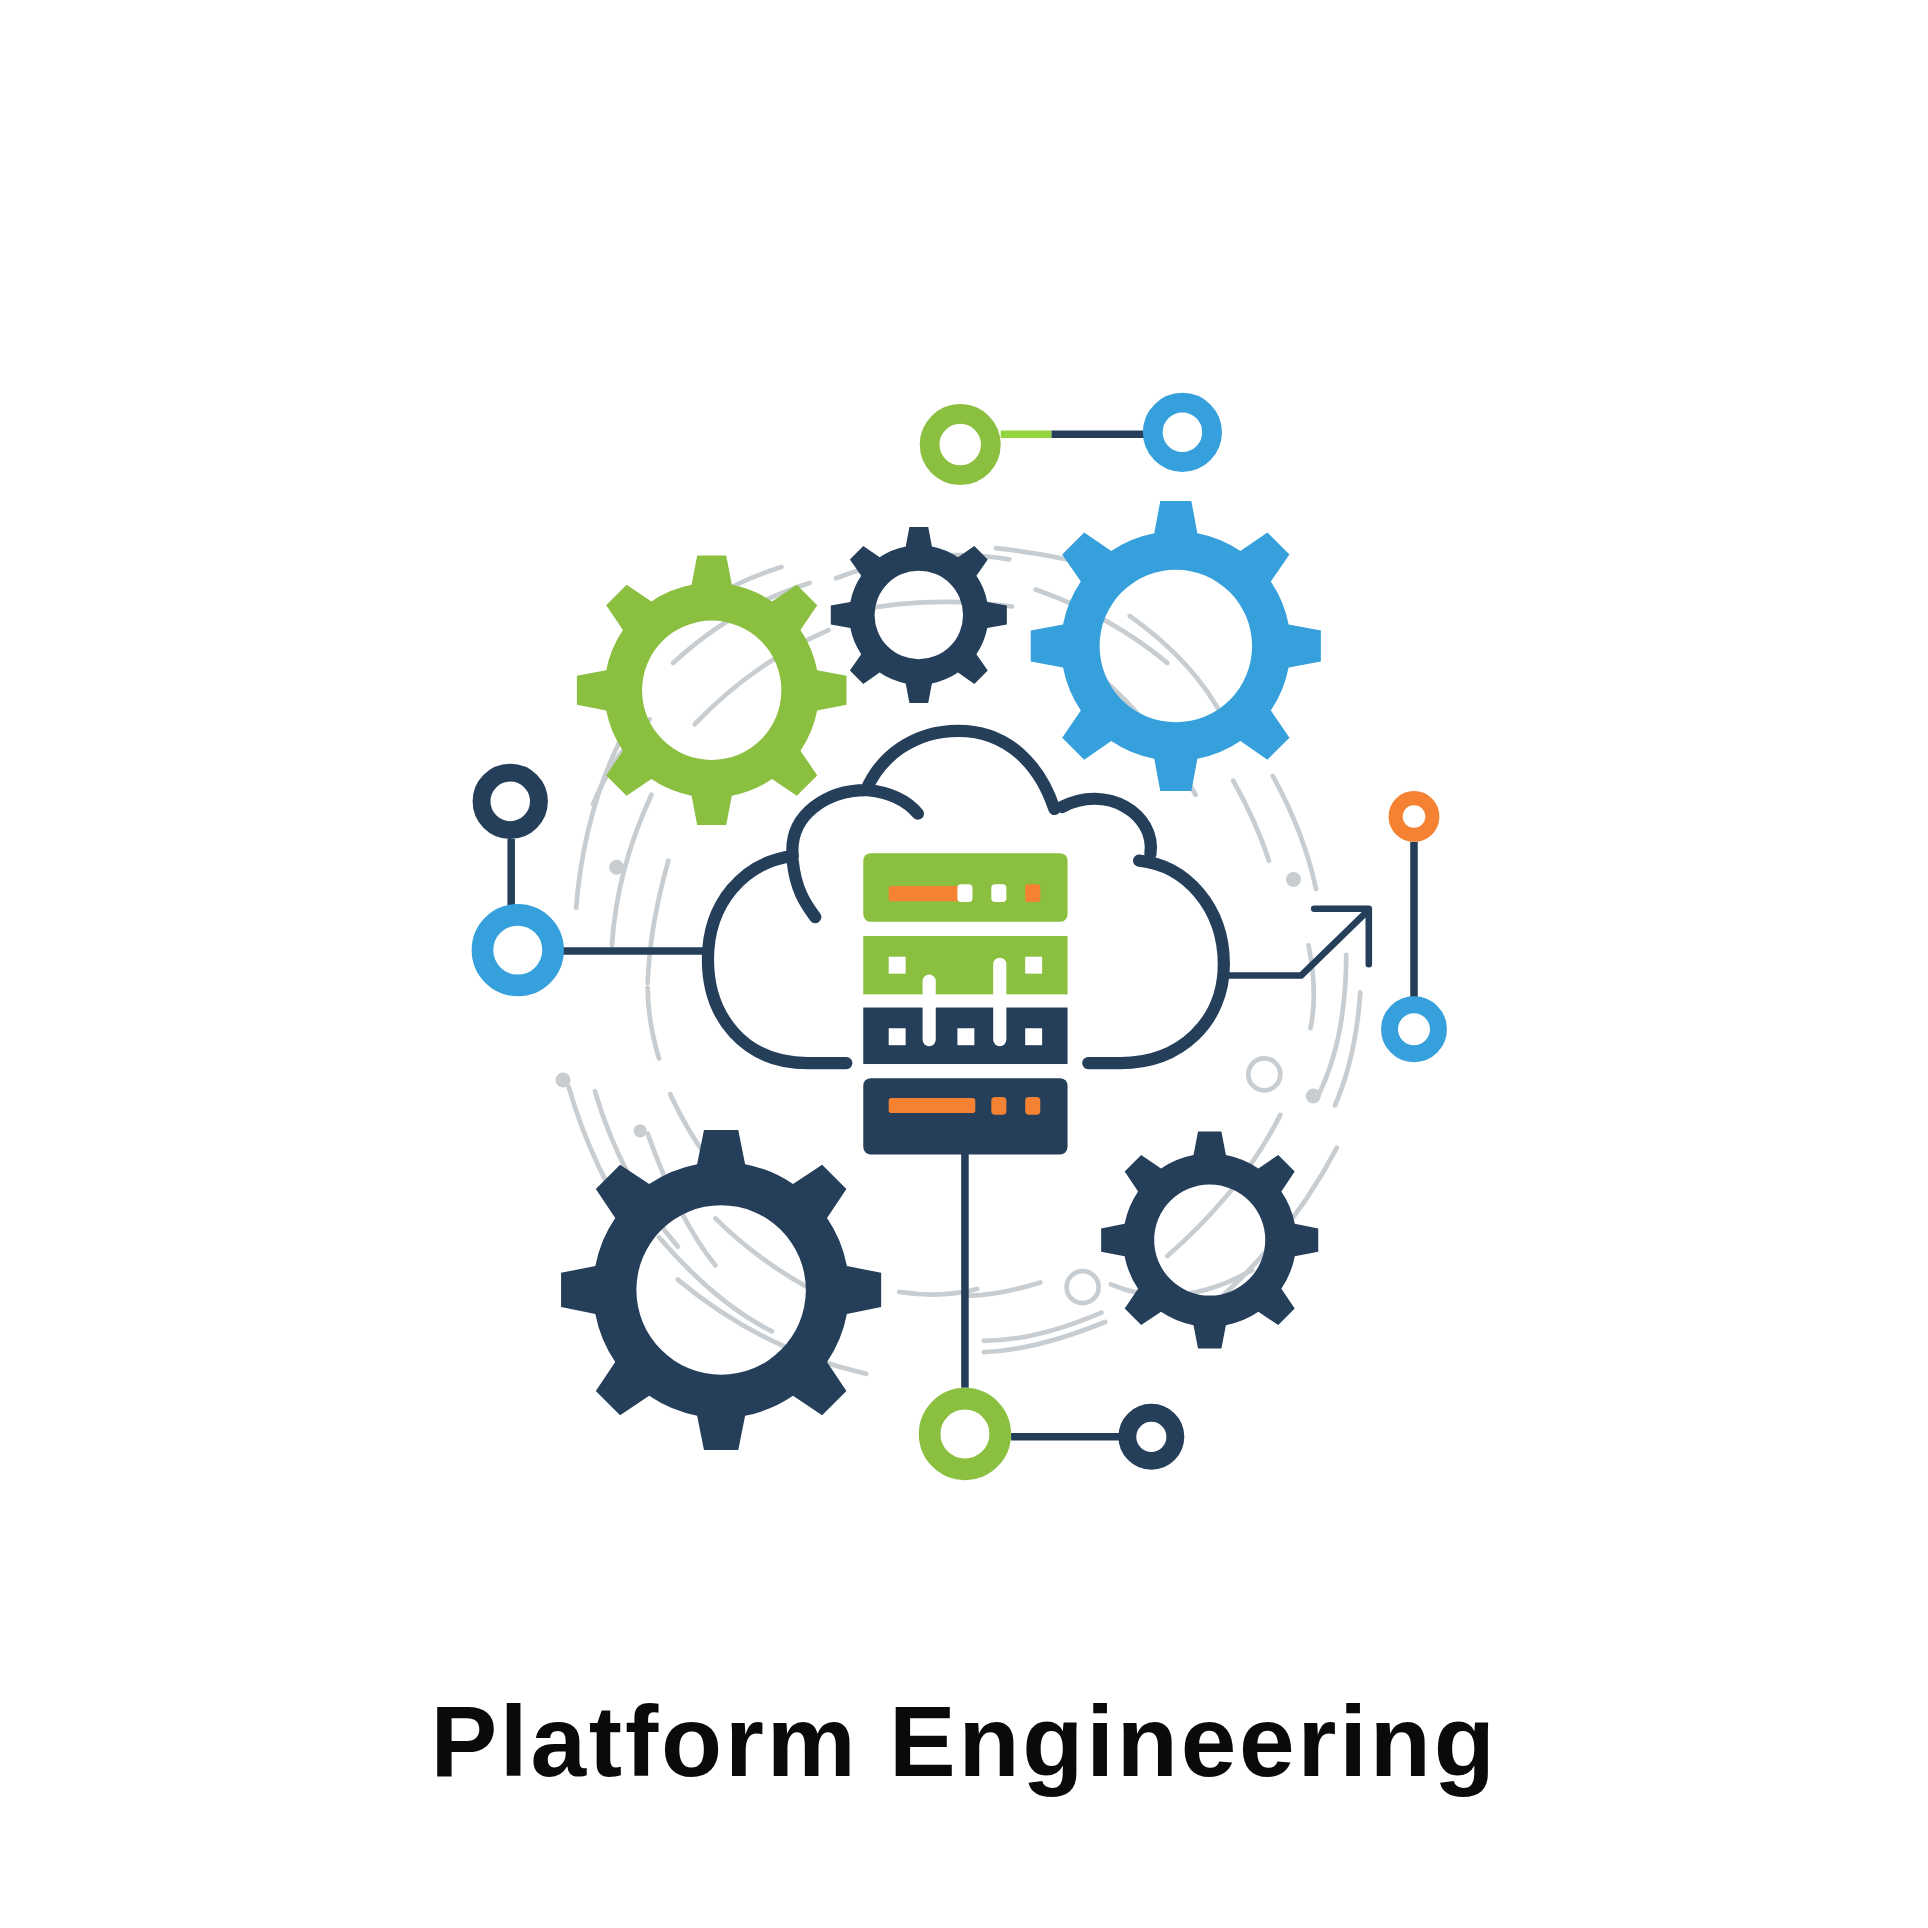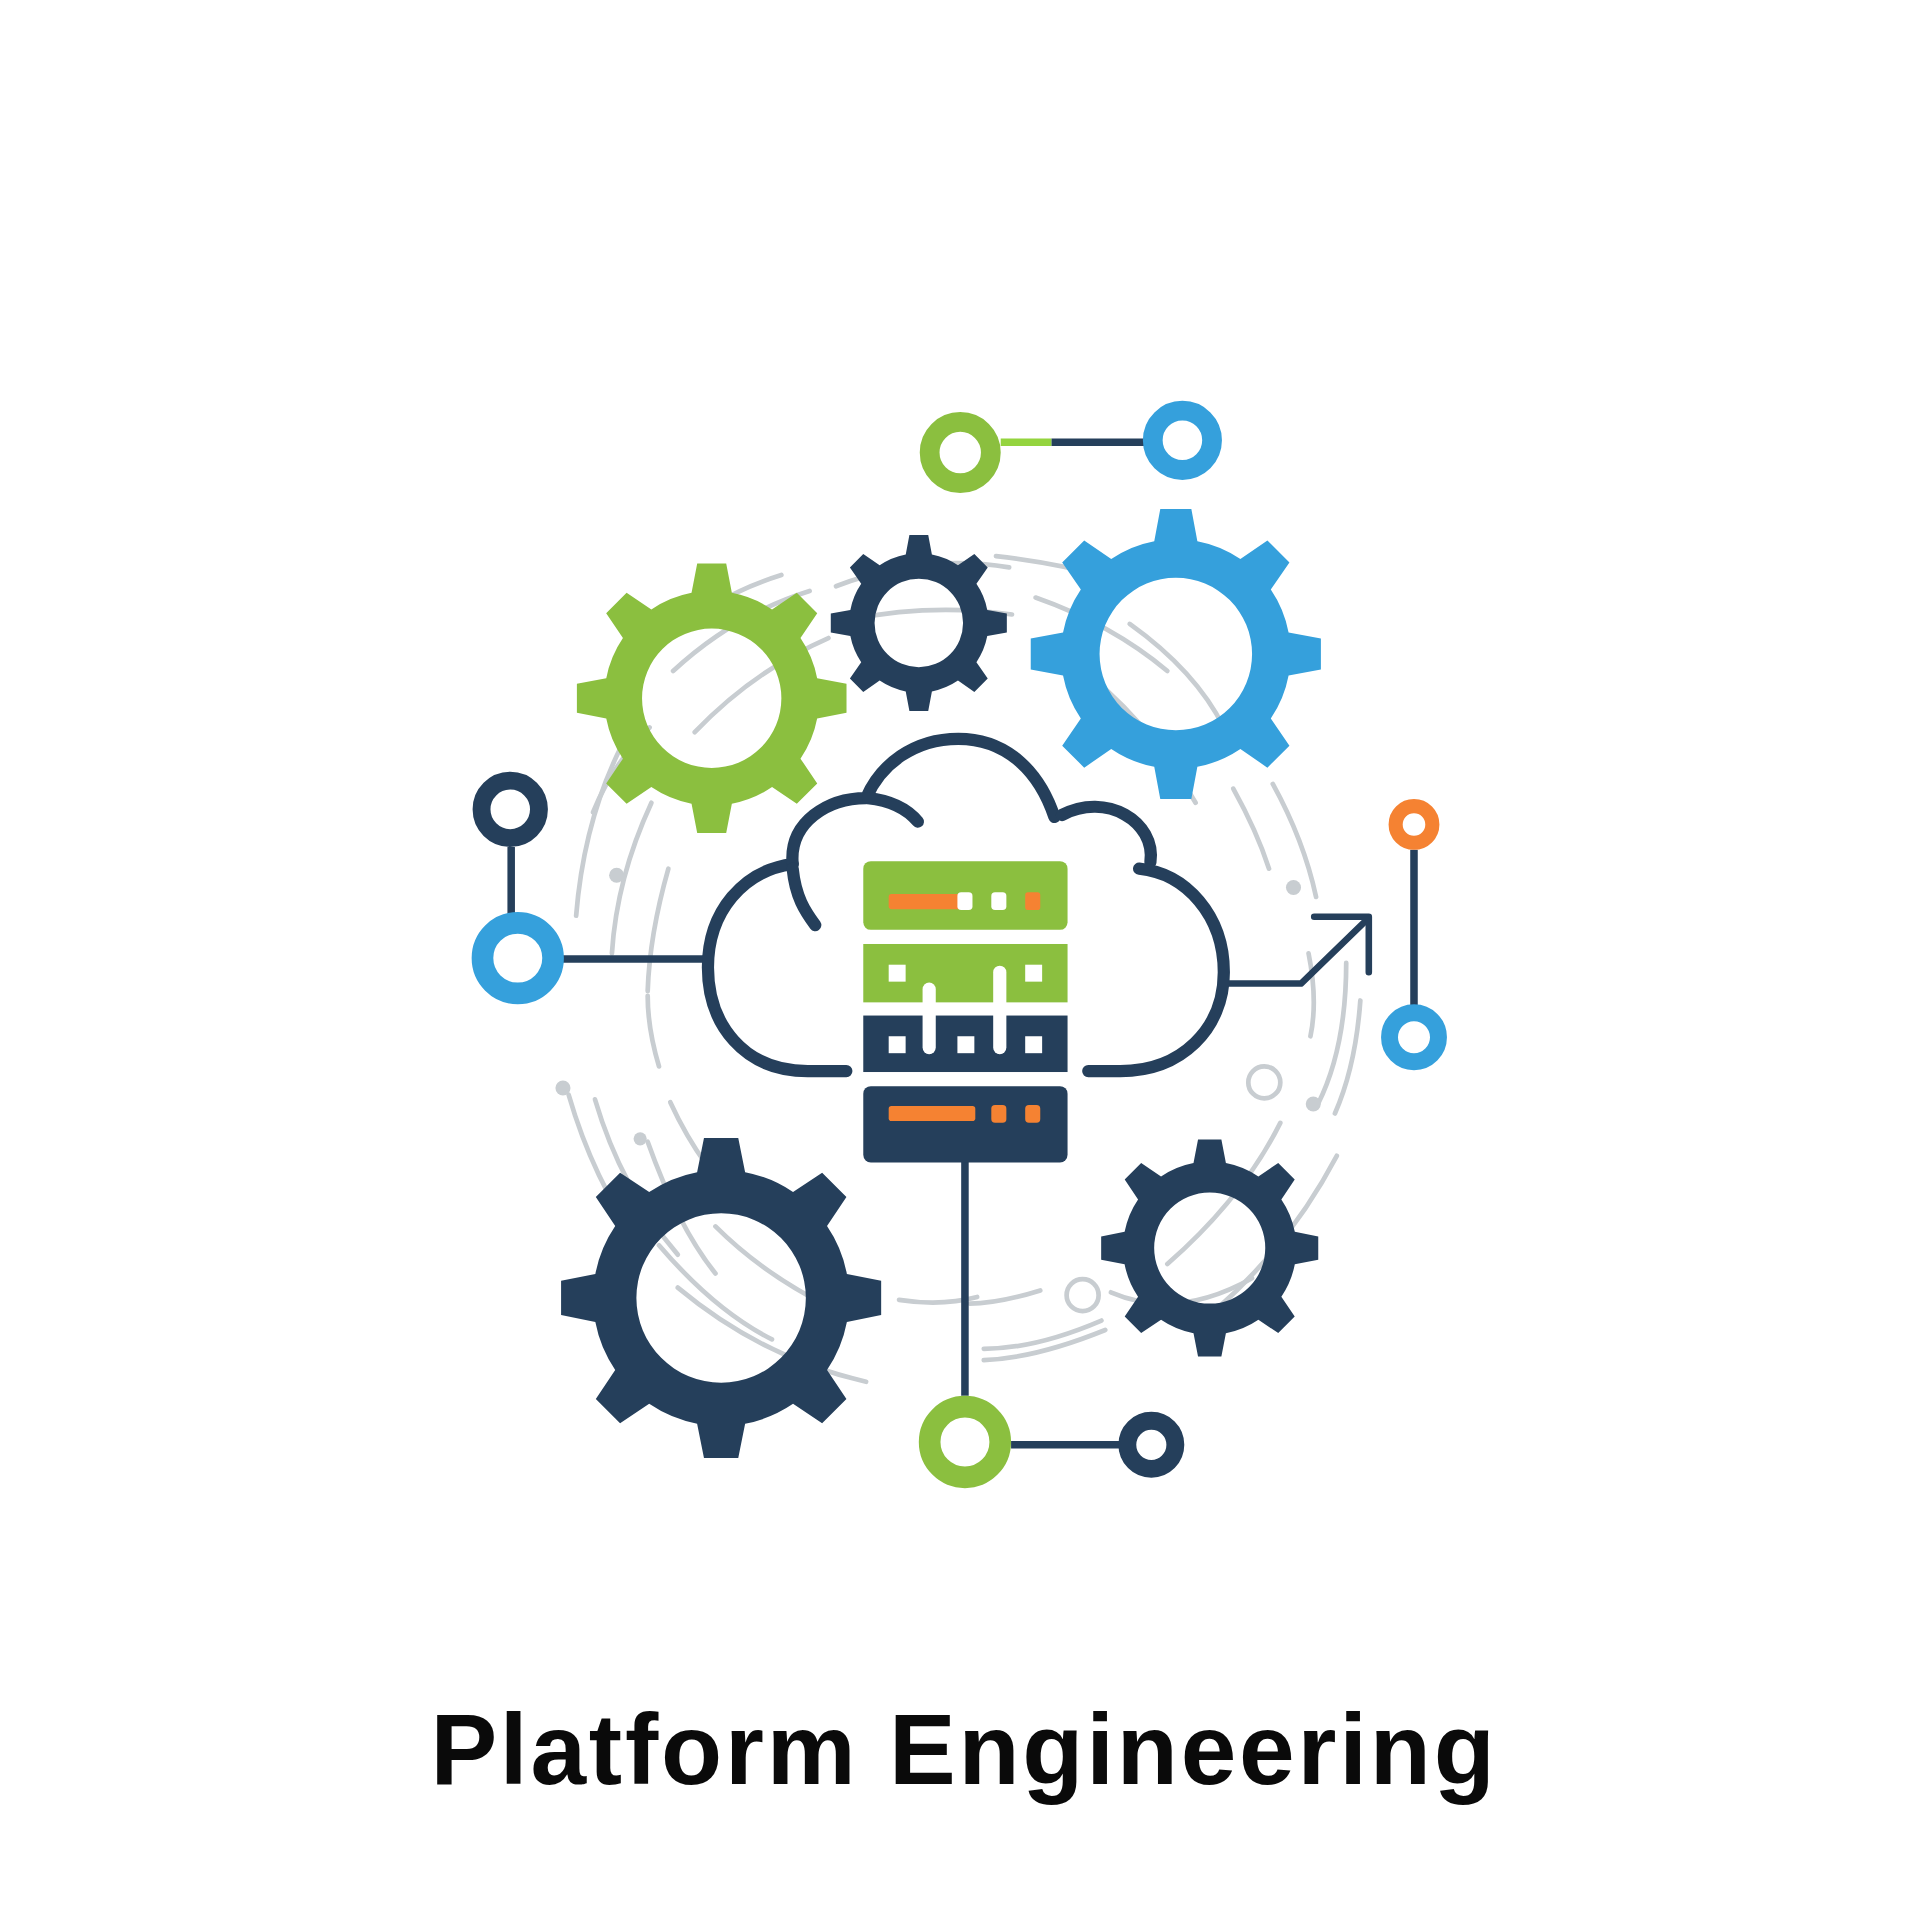--- a/index.html
+++ b/index.html
@@ -1,17 +1,17 @@
 <!DOCTYPE html>
 <html style="font-size:15px"><head>
 <meta charset="utf-8">
 <style>
   html, body { margin:0; padding:0; background:#ffffff; }
   body { width:1928px; height:1928px; position:relative; overflow:hidden; font-family:"Liberation Sans", sans-serif; }
-  #stage { position:absolute; left:0; top:12px; width:1928px; height:1376px; }
+  #stage { position:absolute; left:0; top:4px; width:1928px; height:1376px; }
   .caption {
     position:absolute; left:0; top:1687px; width:1928px; text-align:center;
     font-family:"Liberation Sans", sans-serif; font-weight:700; font-size:100px;
     color:#0a0a0a; letter-spacing:2.8px; line-height:1;
   }
 </style>
 </head>
 <body>
 
 <div id="stage">

